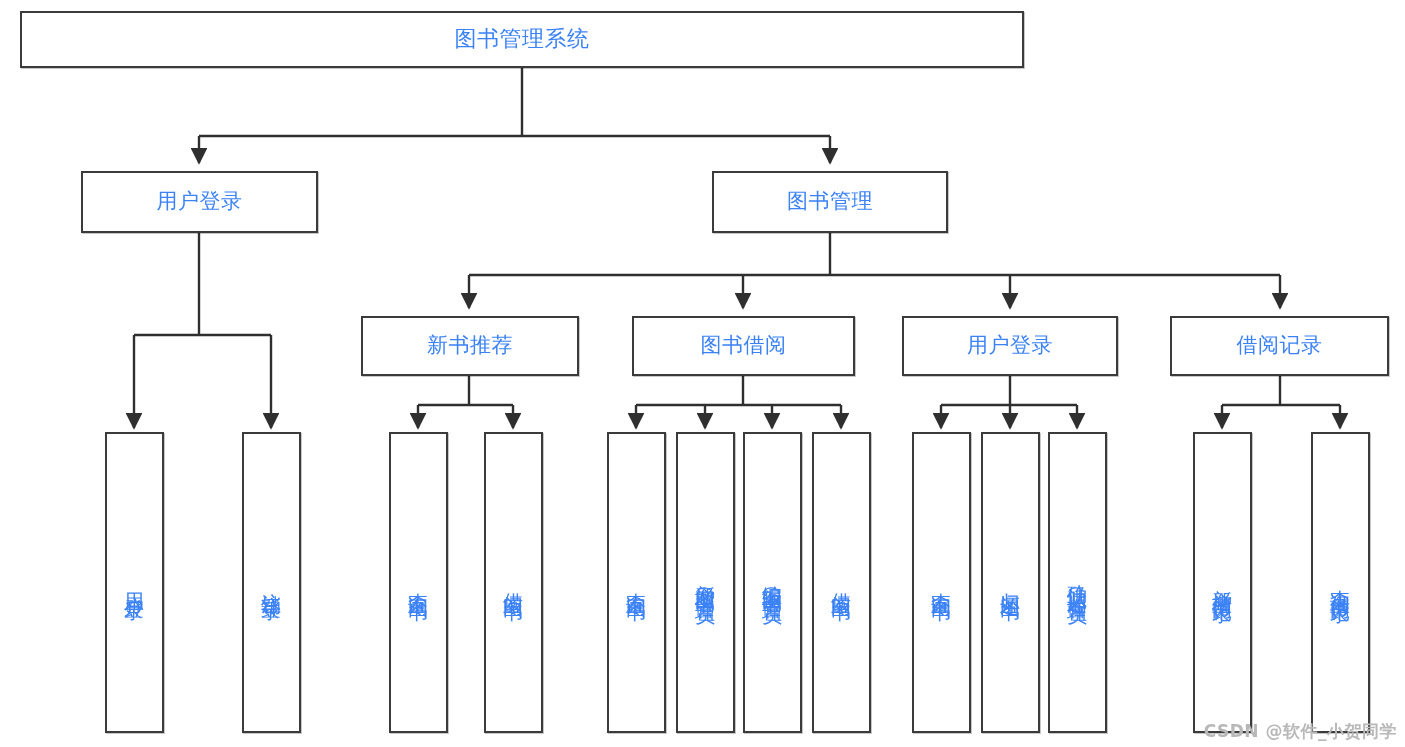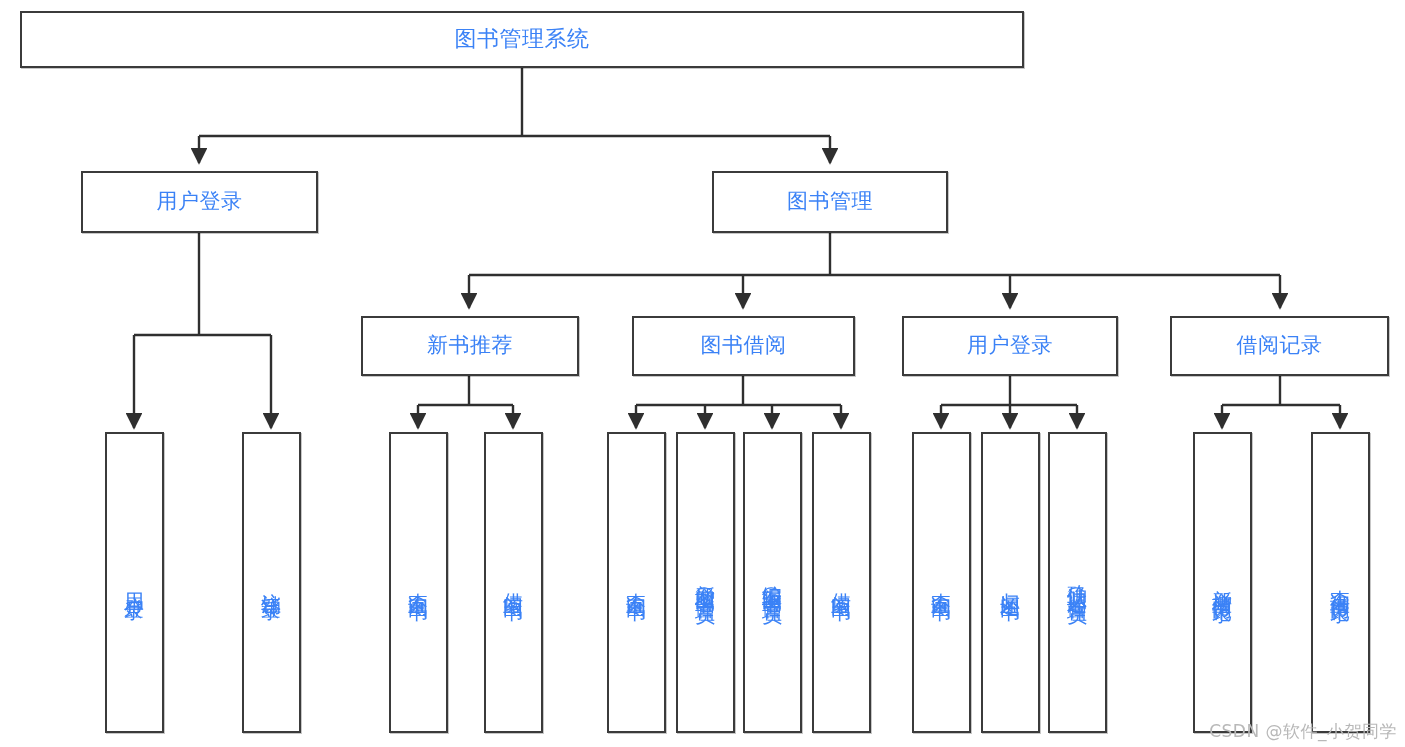--- a/index.html
+++ b/index.html
@@ -60,20 +60,21 @@
   }
   #watermark {
     position: absolute;
     right: 8px;
     bottom: 4px;
     font-size: 17px;
     color: #b8b8b8;
     letter-spacing: 0.5px;
     font-family: "DejaVu Sans", "Liberation Sans", sans-serif;
     white-space: nowrap;
+    font-weight: bold;
   }
 </style>
 </head>
 <body>
 
 <div id="canvas">
 
   <svg id="wires" viewBox="0 0 1405 747" xmlns="http://www.w3.org/2000/svg">
     <defs>
       <marker id="arrow" viewBox="0 0 10 10" refX="9" refY="5" markerWidth="7" markerHeight="7" orient="auto-start-reverse">

